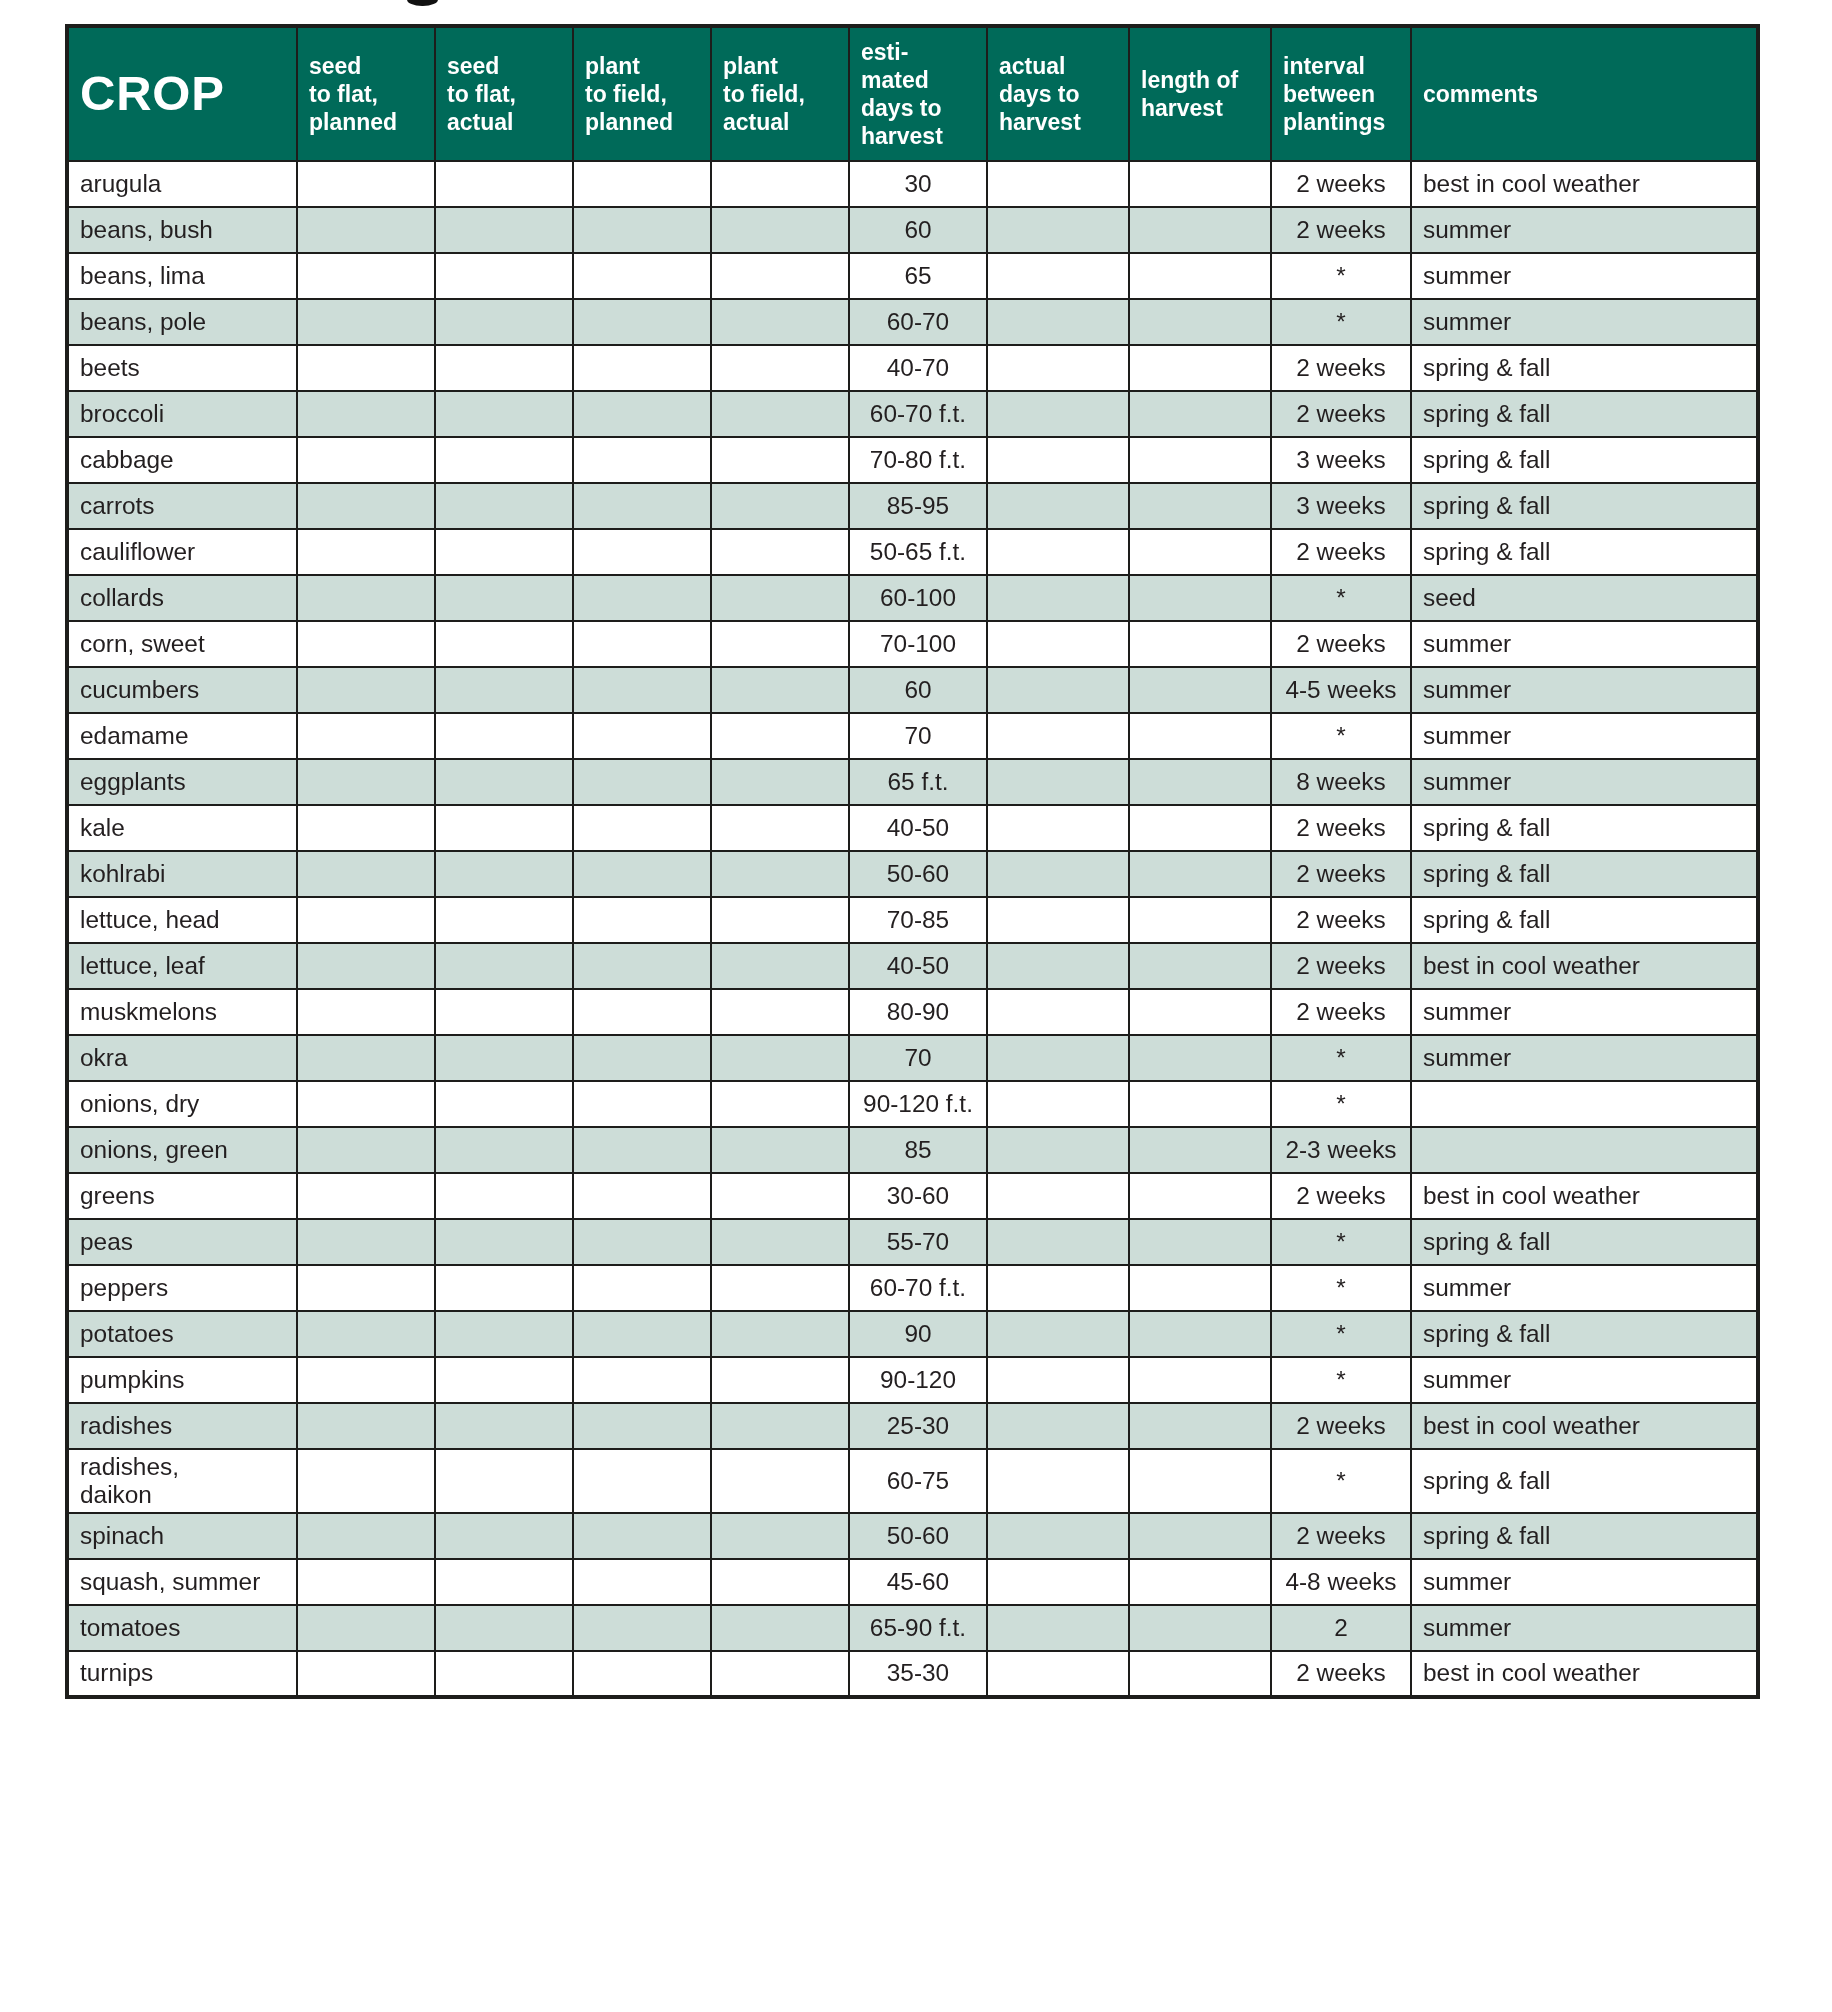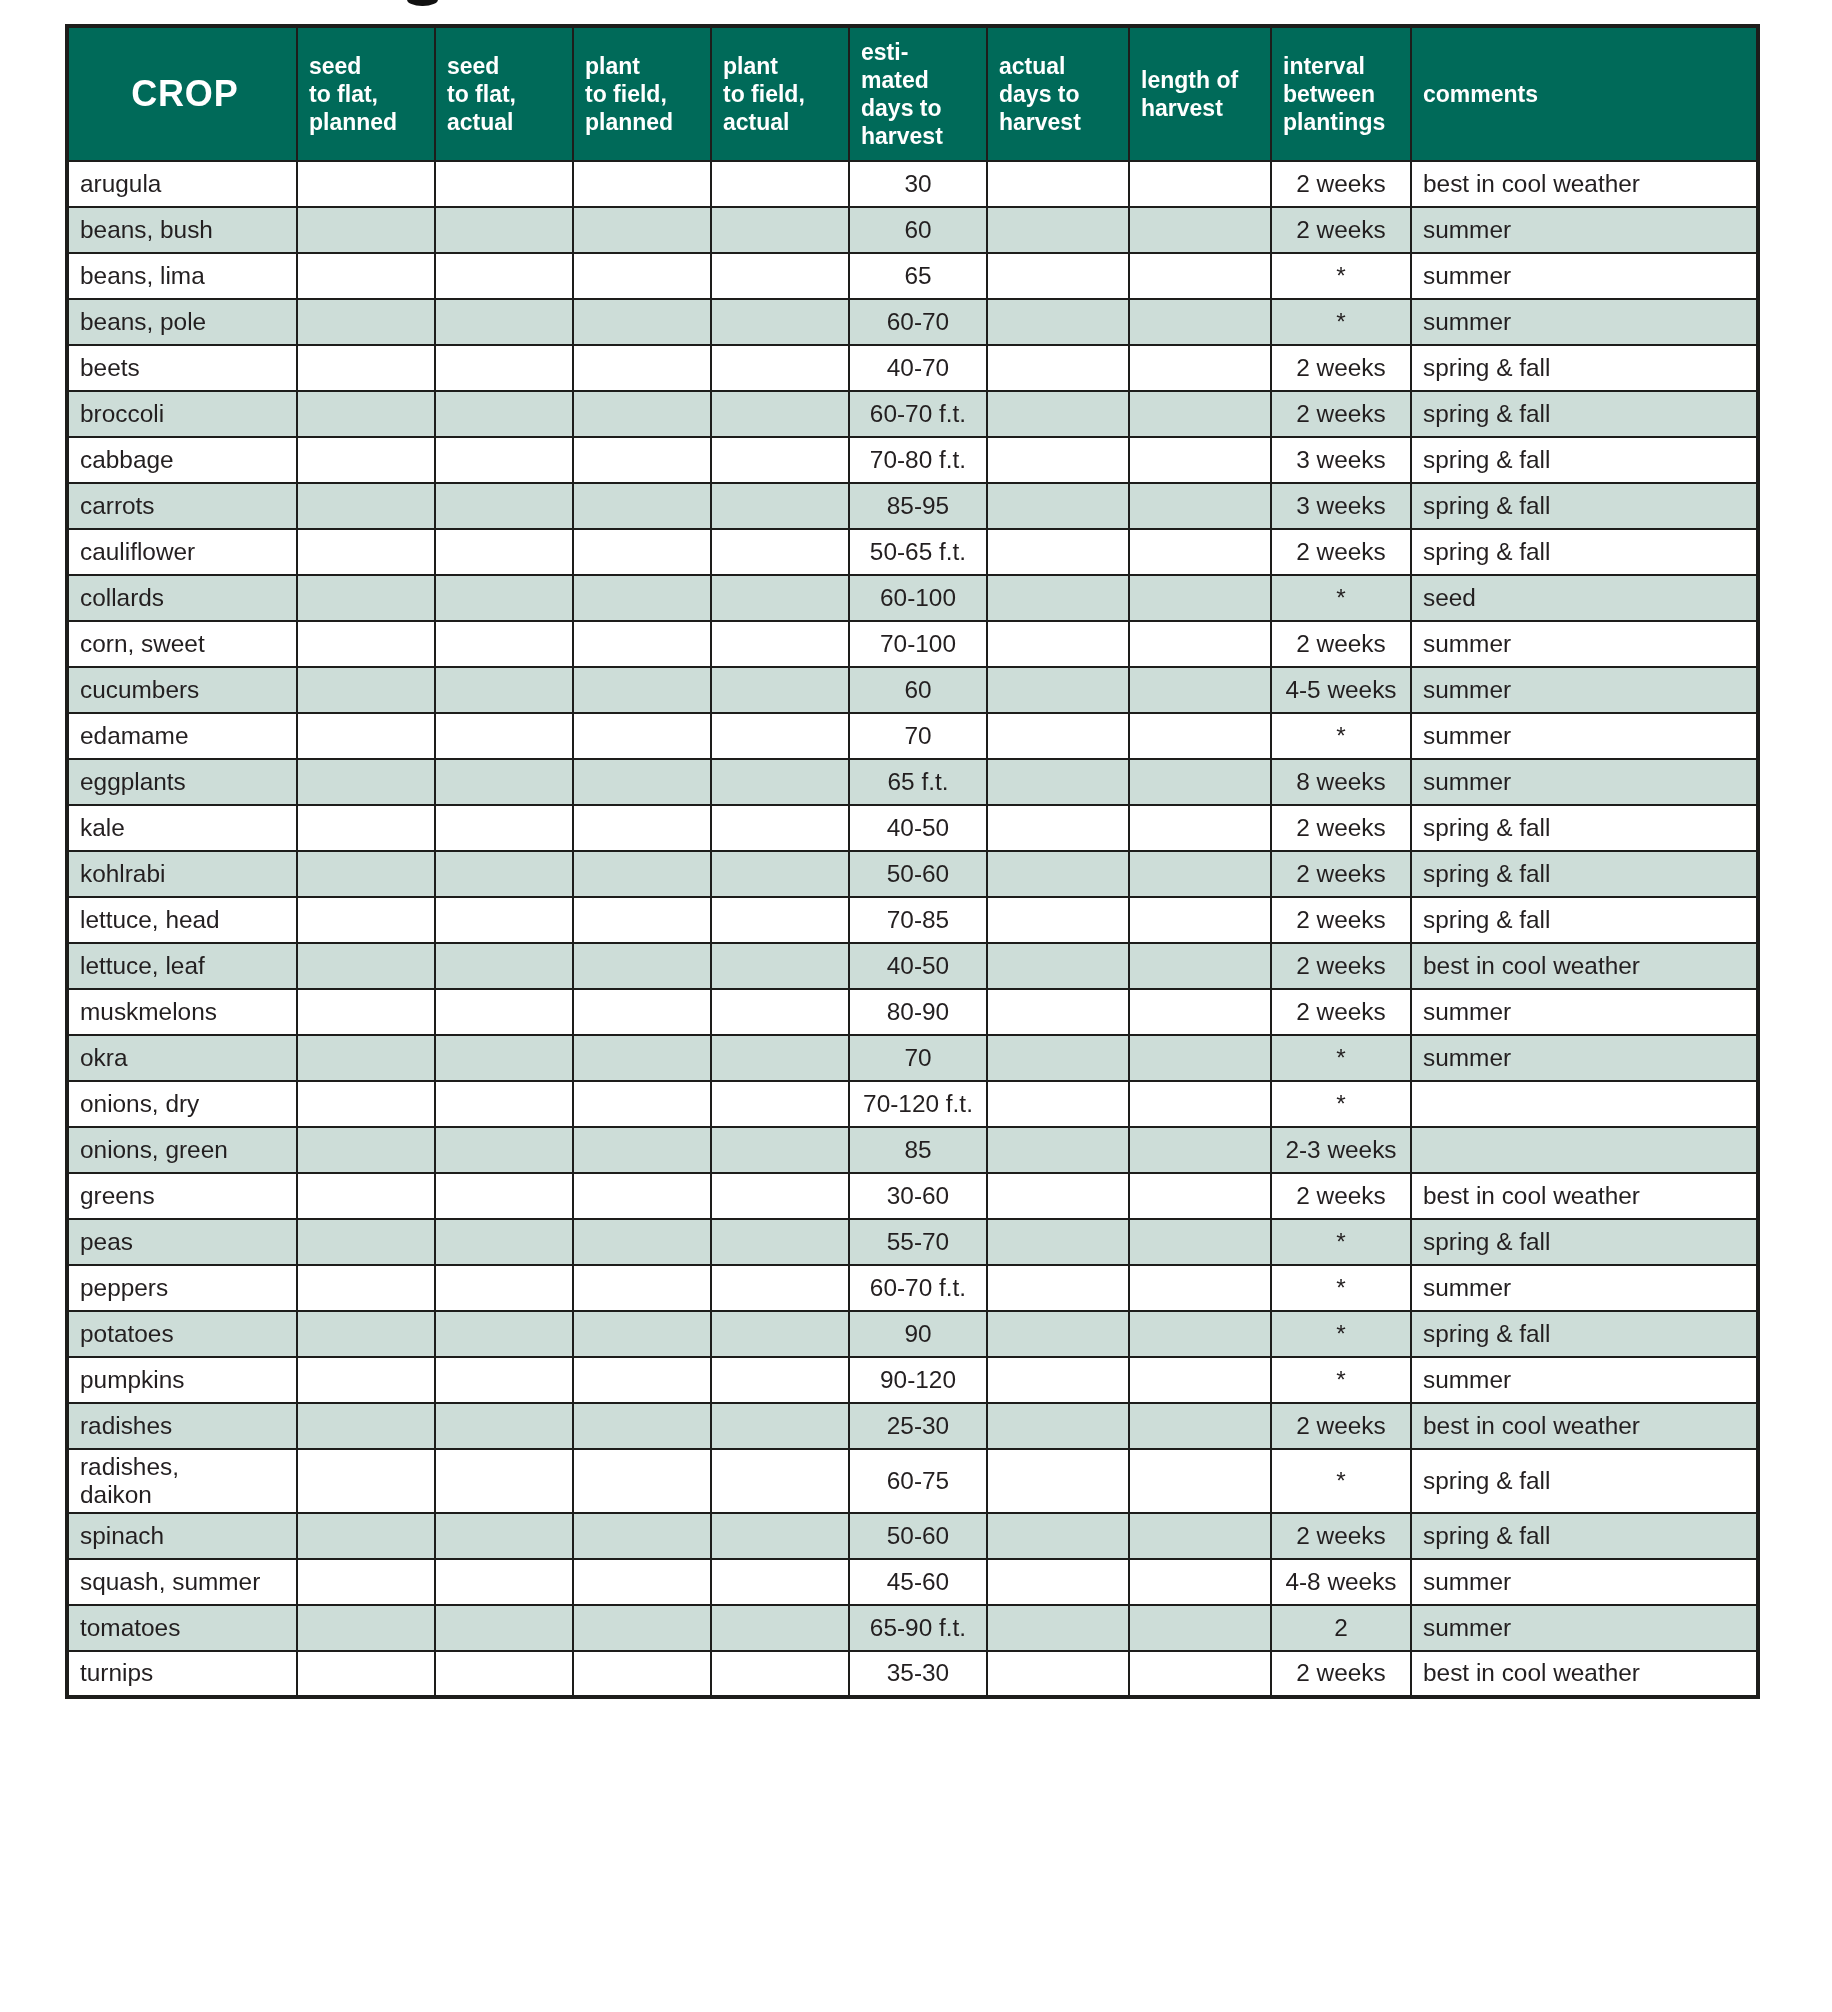--- a/index.html
+++ b/index.html
@@ -52,23 +52,22 @@
     font-weight:bold;
     font-size:23px;
     line-height:1.22;
     text-align:left;
     vertical-align:middle;
     padding:7.9px 6.3px 7.9px 11px;
     white-space:pre-line;
     height:135px;
   }
   thead th.crop-col{
-    font-size:36px;
+    font-size:49px;
     letter-spacing:0.8px;
-    text-align:center;
   }
   tbody td{
     font-size:24.4px;
     color:var(--body-text);
     vertical-align:middle;
     height:46px;
     padding:3.1px 6.3px;
     line-height:1.15;
   }
   tbody td.left{
@@ -375,21 +374,21 @@
           <td class="center"></td>
           <td class="center">*</td>
           <td class="left">summer</td>
         </tr>
         <tr>
           <td class="left">onions, dry</td>
           <td class="center"></td>
           <td class="center"></td>
           <td class="center"></td>
           <td class="center"></td>
-          <td class="center">70-120 f.t.</td>
+          <td class="center">90-120 f.t.</td>
           <td class="center"></td>
           <td class="center"></td>
           <td class="center">*</td>
           <td class="left"></td>
         </tr>
         <tr>
           <td class="left">onions, green</td>
           <td class="center"></td>
           <td class="center"></td>
           <td class="center"></td>

